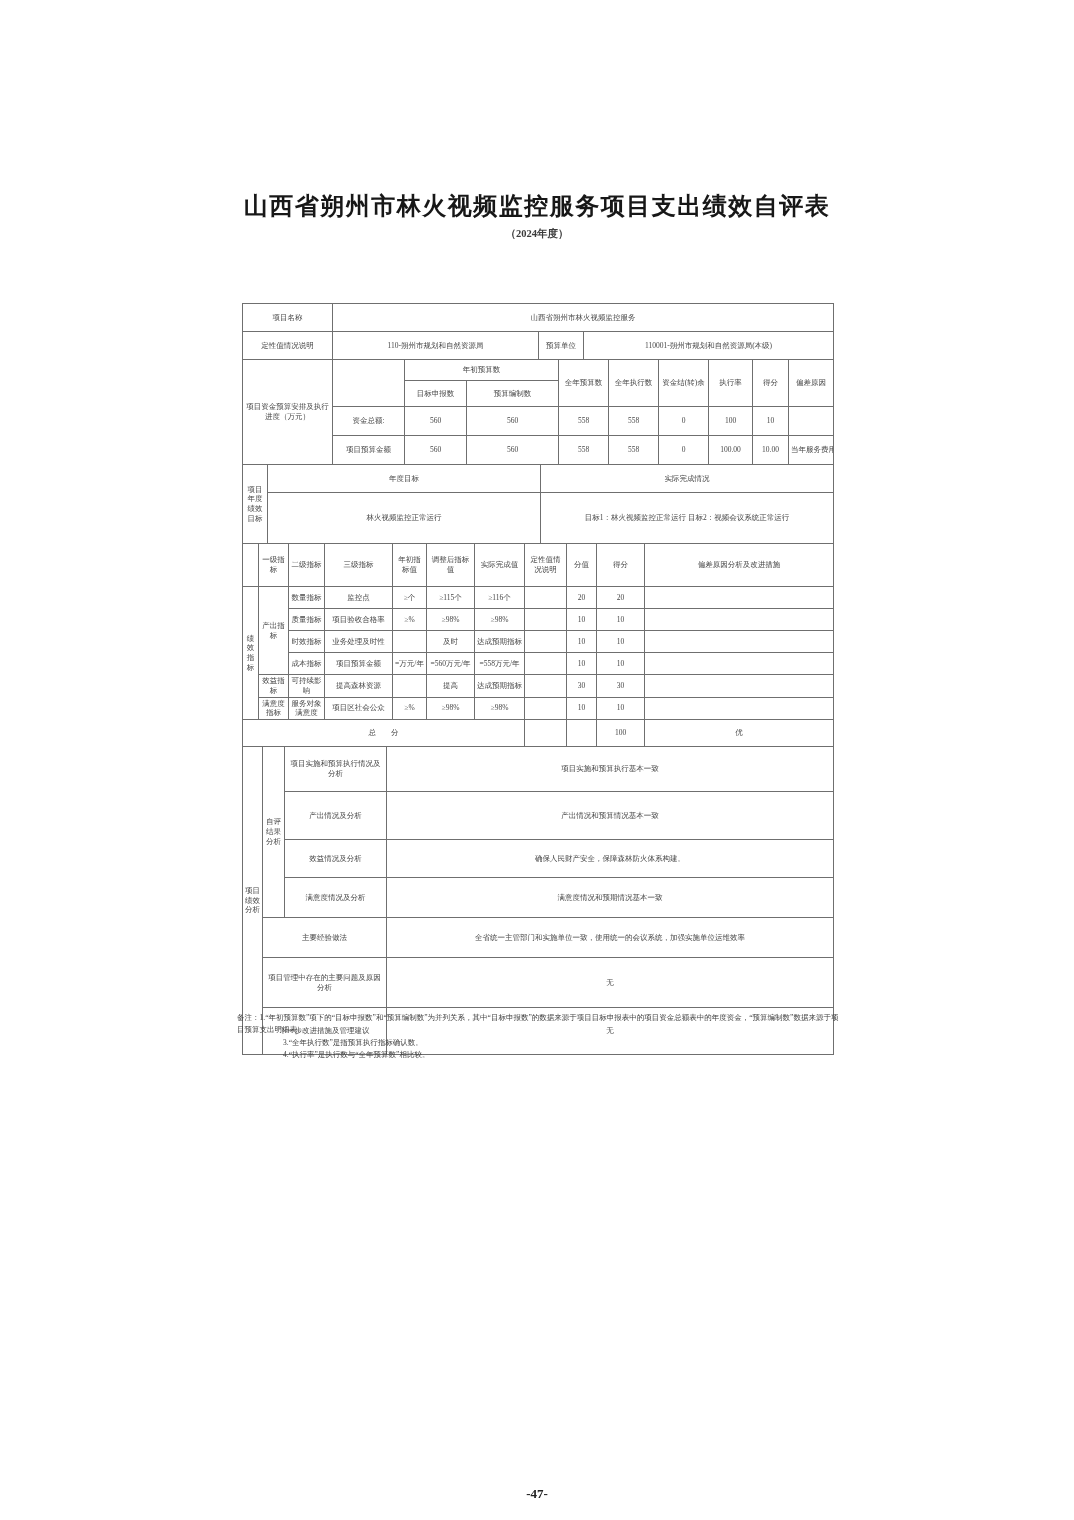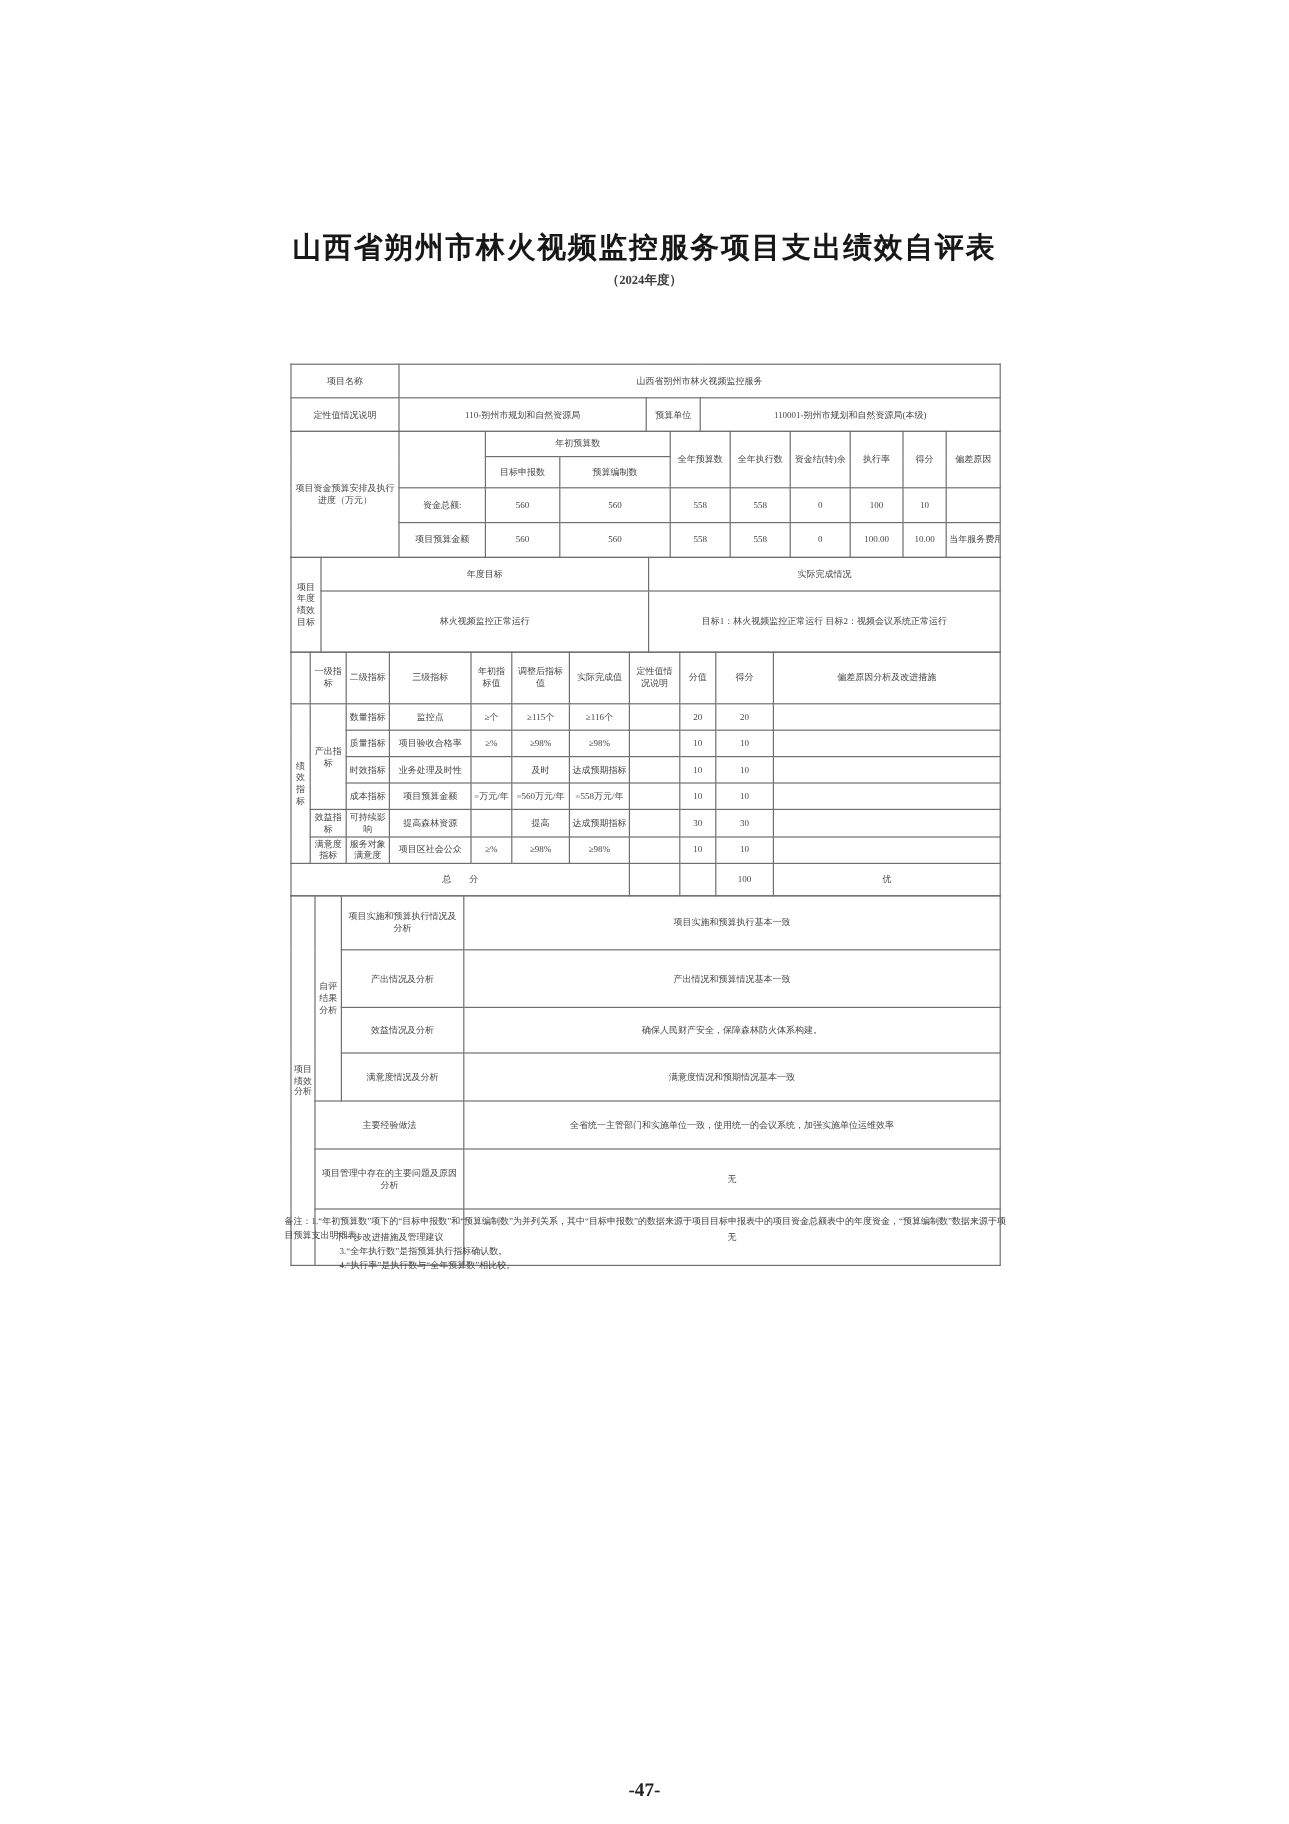--- a/index.html
+++ b/index.html
@@ -19,21 +19,21 @@
   .tr-al{text-align:right;}
   .clip{white-space:nowrap;}
   .v1{padding:0 6px;}   
   .v2{padding:0 2px;}   
   .h21{height:21px}.h26{height:26px}.h28{height:28px}.h29{height:29px}.h51{height:51px}
   .h43{height:43px}.h22{height:22px}.h27{height:27px}.h45{height:45px}.h48{height:48px}
   .h38{height:38px}.h40{height:40px}.h50{height:50px}.h47{height:47px}
   .notes{position:absolute;left:237px;top:1012px;width:602px;font-size:7.5px;
          line-height:1.65;color:#404040;}
   .note-rest{padding-left:46px;}
-  .pageno{position:absolute;left:0;right:0;bottom:18px;text-align:center;font-size:16px;
+  .pageno{position:absolute;left:0;right:0;bottom:18px;text-align:center;font-size:13px;
           font-weight:bold;color:#222;}
 </style>
 </head>
 <body>
 
 <div class="page">
 
 
   <div class="title">山西省朔州市林火视频监控服务项目支出绩效自评表</div>
   <div class="subtitle">（2024年度）</div>

